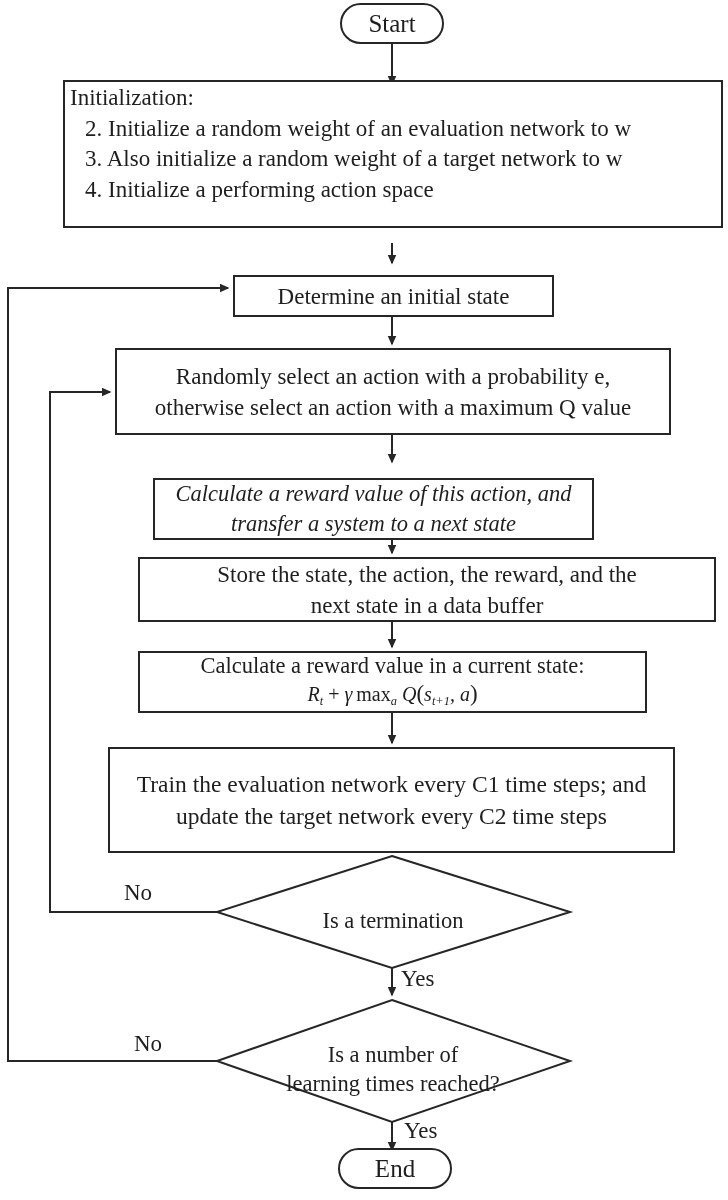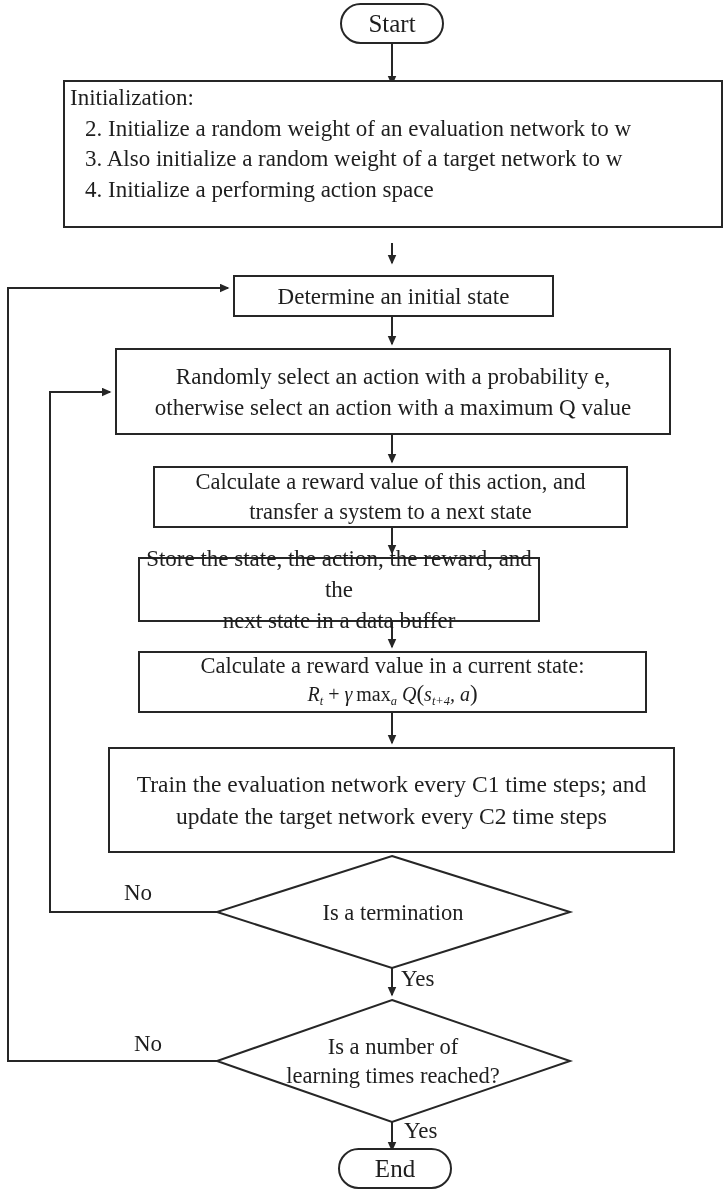--- a/index.html
+++ b/index.html
@@ -15,20 +15,21 @@
     align-items:center;justify-content:center;text-align:center;
   }
   .stadium{border-radius:21px;font-size:25px;}
   .proc{font-size:23px;line-height:31px;}
   .init{align-items:flex-start;text-align:left;font-size:23px;line-height:30.5px;padding:1px 6px 0 5px;justify-content:flex-start;}
   .init .item{padding-left:15px;}
   .dtext{
     position:absolute;display:flex;flex-direction:column;align-items:center;
     justify-content:center;text-align:center;font-size:22.5px;line-height:29px;
     background:transparent;
+    margin-top:8px;
   }
   .elabel{position:absolute;font-size:23px;background:transparent;}
   .formula{font-size:20px;line-height:26px;margin-top:1px;}
   .formula .it{font-style:italic;}
   .formula sub{font-size:0.62em;font-style:italic;vertical-align:-0.3em;letter-spacing:0;}
   .formula .paren{font-size:1.15em;}
 </style>
 </head>
 <body>
 
@@ -71,34 +72,34 @@
 
   <div class="node proc" style="left:233px;top:267px;width:321px;height:42px;margin-top:8px;">
     <span>Determine an initial state</span>
   </div>
 
   <div class="node proc" style="left:115px;top:348px;width:556px;height:87px;">
     <div>Randomly select an action with a probability e,</div>
     <div>otherwise select an action with a maximum Q value</div>
   </div>
 
-  <div class="node proc" style="left:153px;top:466px;width:475px;height:62px;font-size:22.5px;line-height:30px;">
+  <div class="node proc" style="left:153px;top:478px;width:441px;height:62px;font-size:22.5px;line-height:30px;font-style:italic;">
     <div>Calculate a reward value of this action, and</div>
     <div>transfer a system to a next state</div>
   </div>
 
-  <div class="node proc" style="left:138px;top:557px;width:402px;height:65px;">
+  <div class="node proc" style="left:138px;top:557px;width:578px;height:65px;">
     <div>Store the state, the action, the reward, and the</div>
     <div>next state in a data buffer</div>
   </div>
 
   <div class="node proc" style="left:138px;top:651px;width:509px;height:62px;font-size:22.5px;line-height:29px;">
     <div>Calculate a reward value in a current state:</div>
     <div class="formula">
-      <span class="it">R</span><sub>t</sub><span> + </span><span class="it">γ</span><span> </span><span>max</span><sub>a</sub><span class="it"> Q</span><span class="paren">(</span><span class="it">s</span><sub>t+4</sub><span class="it">, a</span><span class="paren">)</span>
+      <span class="it">R</span><sub>t</sub><span> + </span><span class="it">γ</span><span> </span><span>max</span><sub>a</sub><span class="it"> Q</span><span class="paren">(</span><span class="it">s</span><sub>t+1</sub><span class="it">, a</span><span class="paren">)</span>
     </div>
   </div>
 
   <div class="node proc" style="left:108px;top:747px;width:567px;height:106px;font-size:23.5px;line-height:32px;">
     <div>Train the evaluation network every C1 time steps; and</div>
     <div>update the target network every C2 time steps</div>
   </div>
 
   <div class="dtext" style="left:278px;top:882px;width:230px;height:60px;">
     <div>Is a termination</div>

